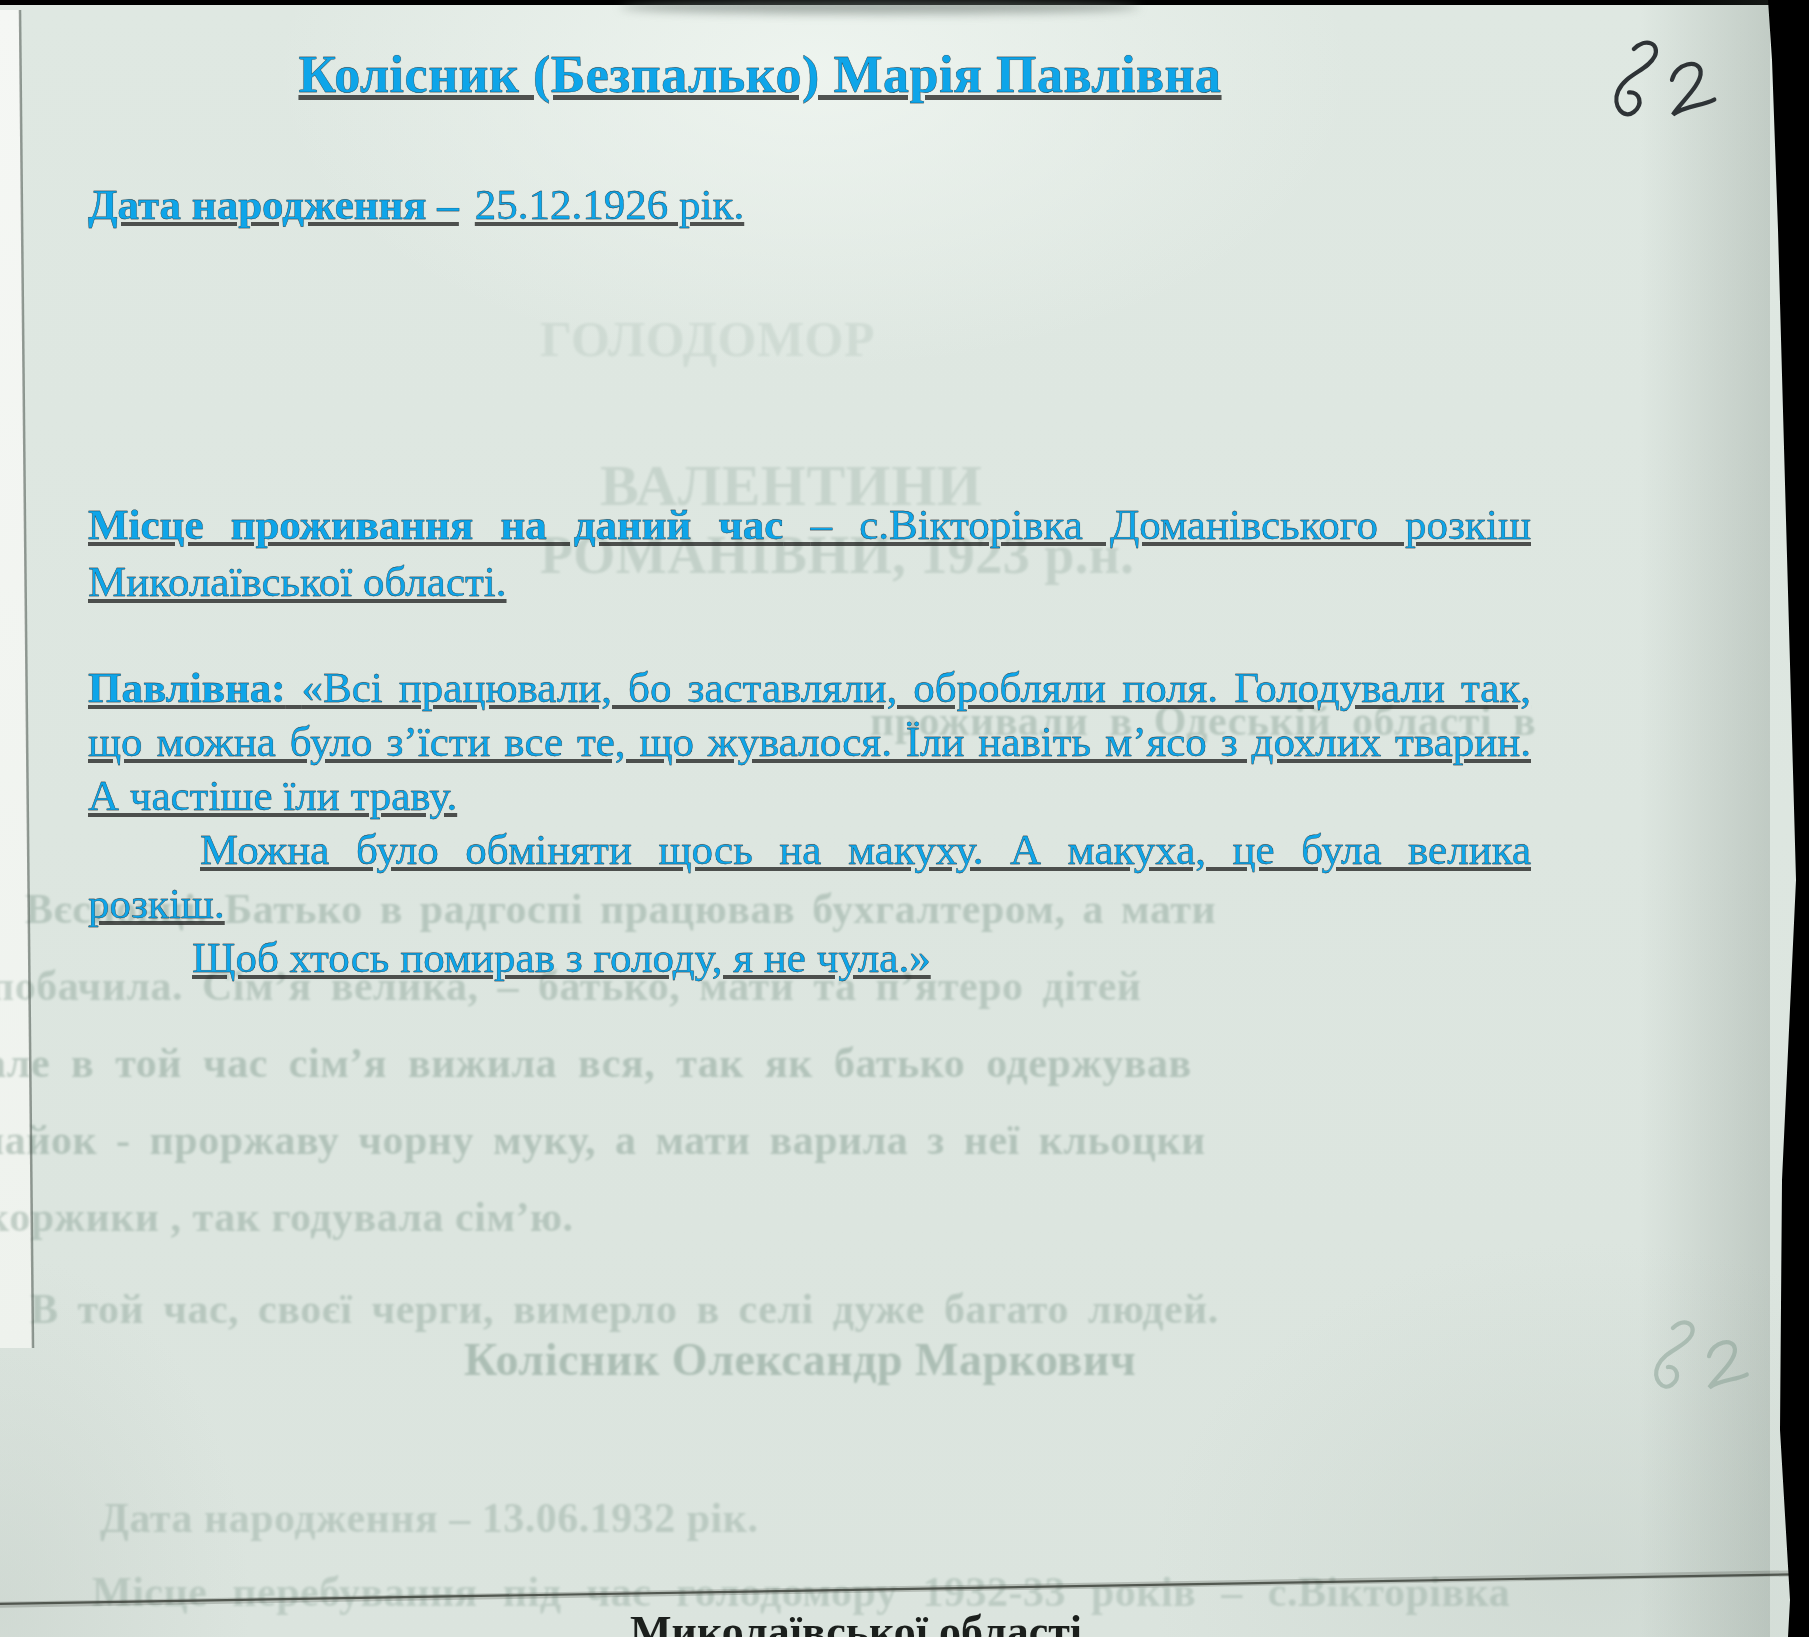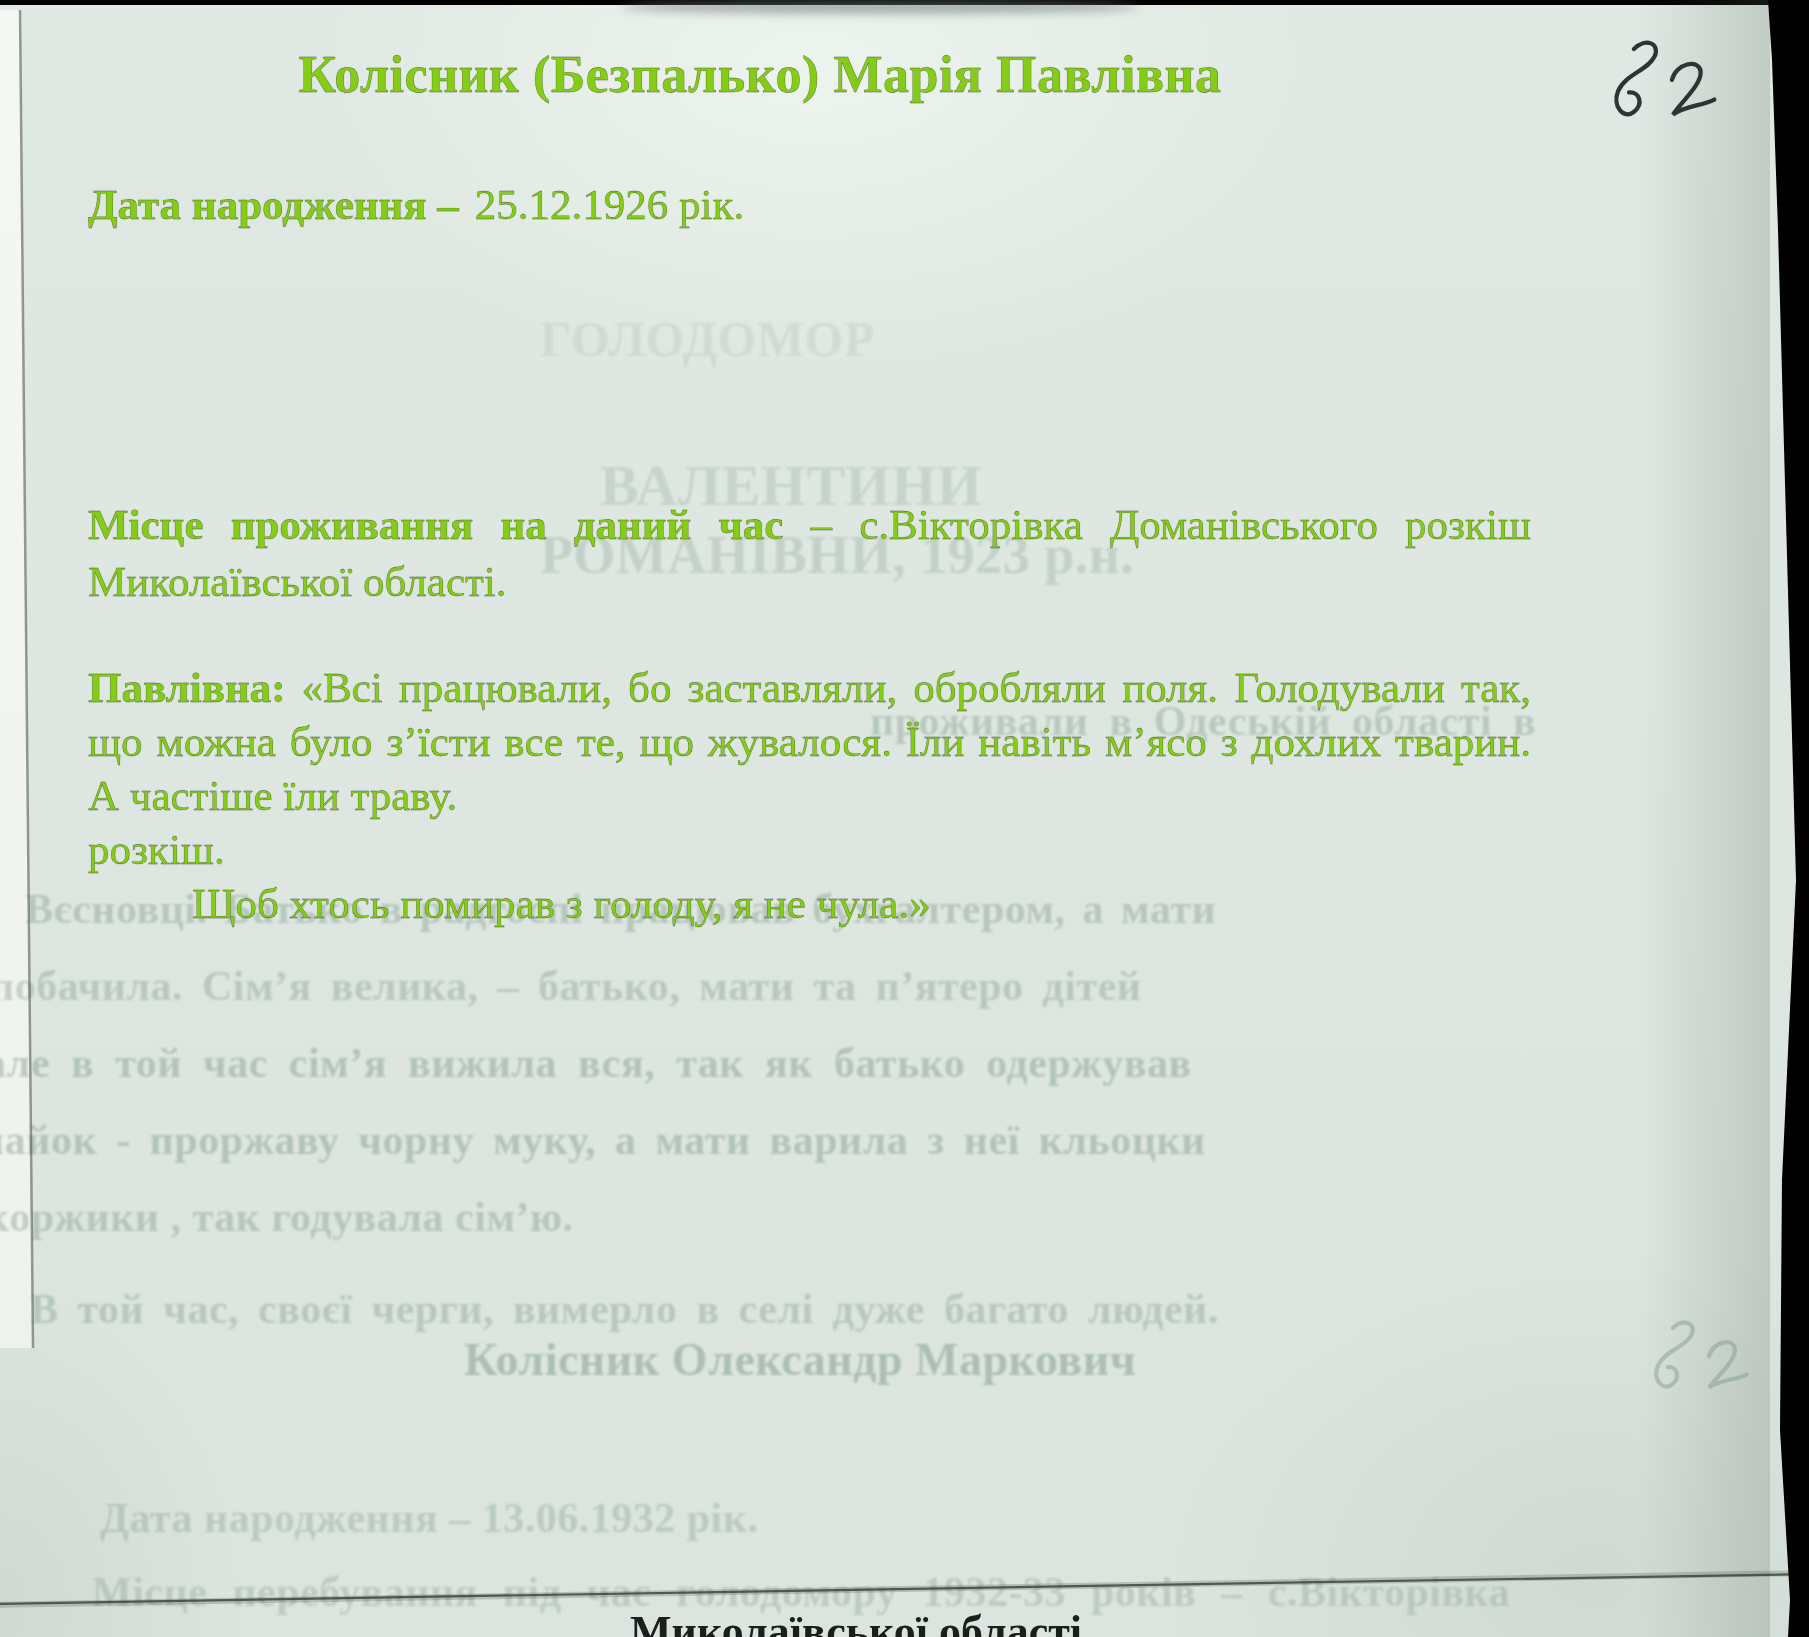--- a/index.html
+++ b/index.html
@@ -18,22 +18,22 @@
     background:rgba(110,120,114,.55);filter:blur(5px);border-radius:50%;}
   
   #left-strip{position:absolute;left:0;top:10px;width:40px;height:1338px;
     background:linear-gradient(#f5f7f4,#eef2ed);
     clip-path:polygon(0 0,20px 0,33px 100%,0 100%);}
   
   #right-black{position:absolute;left:1730px;top:0;width:79px;height:1637px;background:#000;
     clip-path:polygon(38px 0,79px 0,79px 1637px,58px 1637px,60px 1600px,50px 1430px,
                       52px 1180px,66px 880px,56px 520px,48px 230px,42px 60px);}
   
-  .txt{position:absolute;color:#84cc16;font-size:43px;line-height:54px;
-       -webkit-text-stroke:.3px rgba(15,15,15,.55);text-shadow:0 0 1px rgba(20,22,20,.35);}
+  .txt{position:absolute;color:#0ea5e9;font-size:43px;line-height:54px;
+       -webkit-text-stroke:.3px rgba(15,15,15,.55);text-shadow:0 0 1px rgba(20,22,20,.35);text-decoration:underline;}
   .b{font-weight:700;}
   .just{text-align:justify;text-align-last:justify;}
   #title{top:44px;left:0;width:1520px;text-align:center;font-size:52px;font-weight:700;
          letter-spacing:.5px;line-height:62px;}
   #p1{top:178px;left:88px;width:1443px;}
   #p1 .val{margin-left:16px;}
   #p2{top:291px;left:88px;width:1443px;line-height:57px;}
   #p3{top:496px;left:88px;width:1443px;line-height:57px;}
   #p4{top:661px;left:88px;width:1443px;}
   .ln{height:54px;}
@@ -95,20 +95,21 @@
 
   <div class="txt" id="p3">
     <div class="just"><span class="b">Місце проживання на даний час</span> <span>– с.Вікторівка Доманівського розкіш</span></div>
     <div>Миколаївської області.</div>
   </div>
 
   <div class="txt" id="p4">
     <div class="ln just"><span class="b">Павлівна:</span> <span>«Всі працювали, бо заставляли, обробляли поля. Голодували так,</span></div>
     <div class="ln just">що можна було з’їсти все те, що жувалося. Їли навіть м’ясо з дохлих тварин.</div>
     <div class="ln">А частіше їли траву.</div>
+    <div class="ln ind1 just">Можна було обміняти щось на макуху. А макуха, це була велика</div>
     <div class="ln">розкіш.</div>
     <div class="ln ind2">Щоб хтось помирав з голоду, я не чула.»</div>
   </div>
 
   <div id="bottom-partial">Миколаївської області.</div>
 
   <svg style="left:0;top:0;" width="1809" height="1637" viewBox="0 0 1809 1637">
     <line x1="20" y1="10" x2="33" y2="1348" stroke="rgba(70,80,73,.55)" stroke-width="2.5"></line>
     <line x1="-10" y1="1605" x2="1815" y2="1573" stroke="rgba(70,75,66,.25)" stroke-width="6"></line>
     <line x1="-10" y1="1604" x2="1815" y2="1574" stroke="rgba(58,63,55,.8)" stroke-width="2.2"></line>

